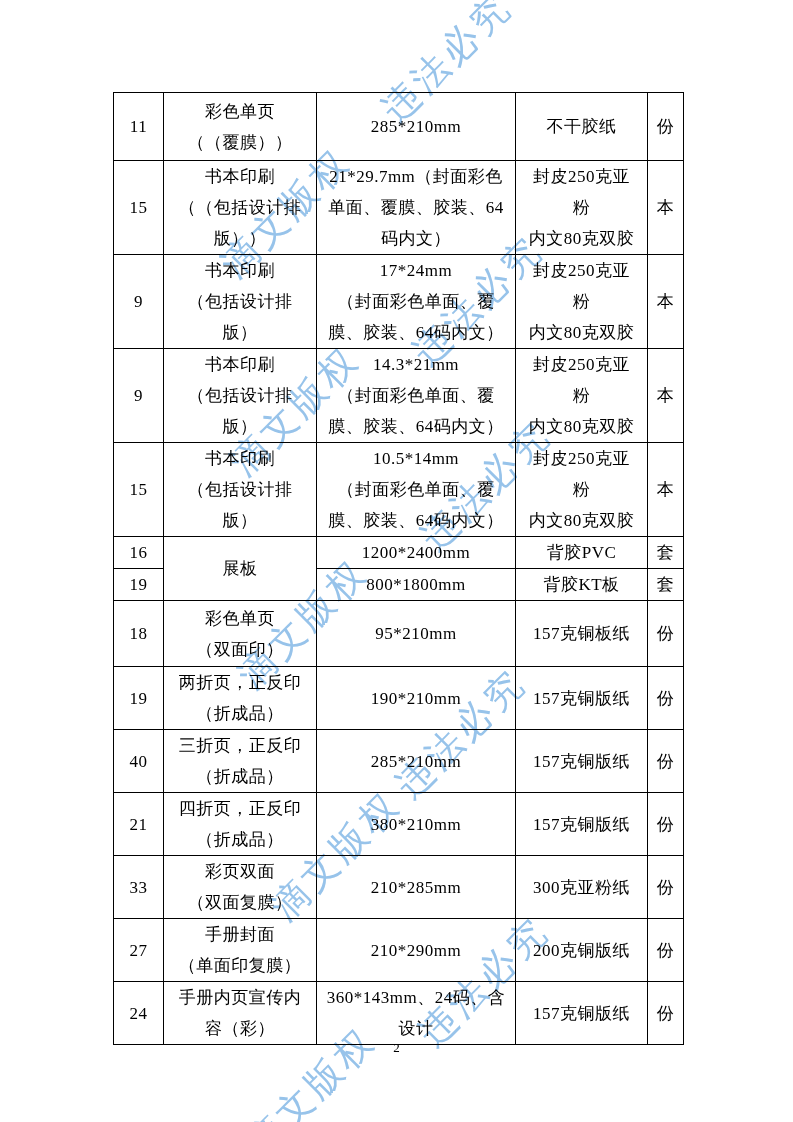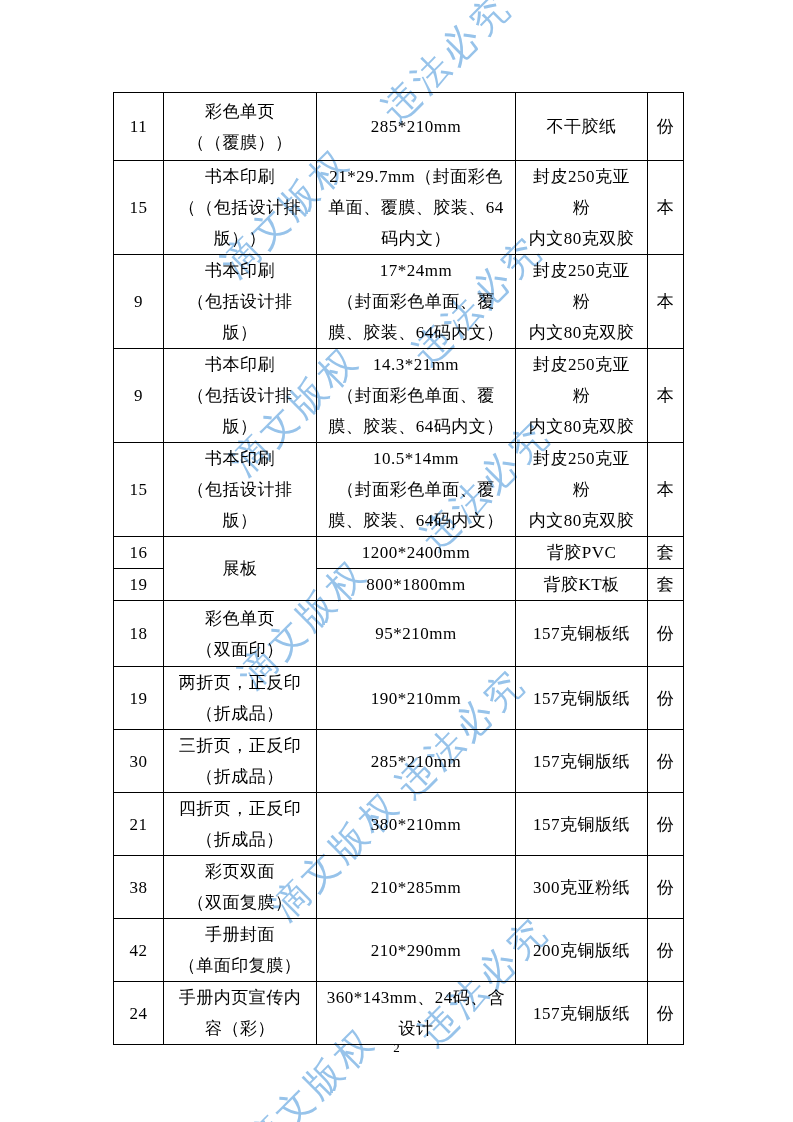--- a/index.html
+++ b/index.html
@@ -160,45 +160,45 @@
       </tr>
       <tr style="height:62px">
         <td>19</td>
         <td>两折页，正反印
 （折成品）</td>
         <td>190*210mm</td>
         <td>157克铜版纸</td>
         <td>份</td>
       </tr>
       <tr style="height:63px">
-        <td>30</td>
+        <td>40</td>
         <td>三折页，正反印
 （折成品）</td>
         <td>285*210mm</td>
         <td>157克铜版纸</td>
         <td>份</td>
       </tr>
       <tr style="height:62px">
         <td>21</td>
         <td>四折页，正反印
 （折成品）</td>
         <td>380*210mm</td>
         <td>157克铜版纸</td>
         <td>份</td>
       </tr>
       <tr style="height:63px">
-        <td>38</td>
+        <td>33</td>
         <td>彩页双面
 （双面复膜）</td>
         <td>210*285mm</td>
         <td>300克亚粉纸</td>
         <td>份</td>
       </tr>
       <tr style="height:62px">
-        <td>42</td>
+        <td>27</td>
         <td>手册封面
 （单面印复膜）</td>
         <td>210*290mm</td>
         <td>200克铜版纸</td>
         <td>份</td>
       </tr>
       <tr style="height:58px">
         <td>24</td>
         <td>手册内页宣传内
 容（彩）</td>

